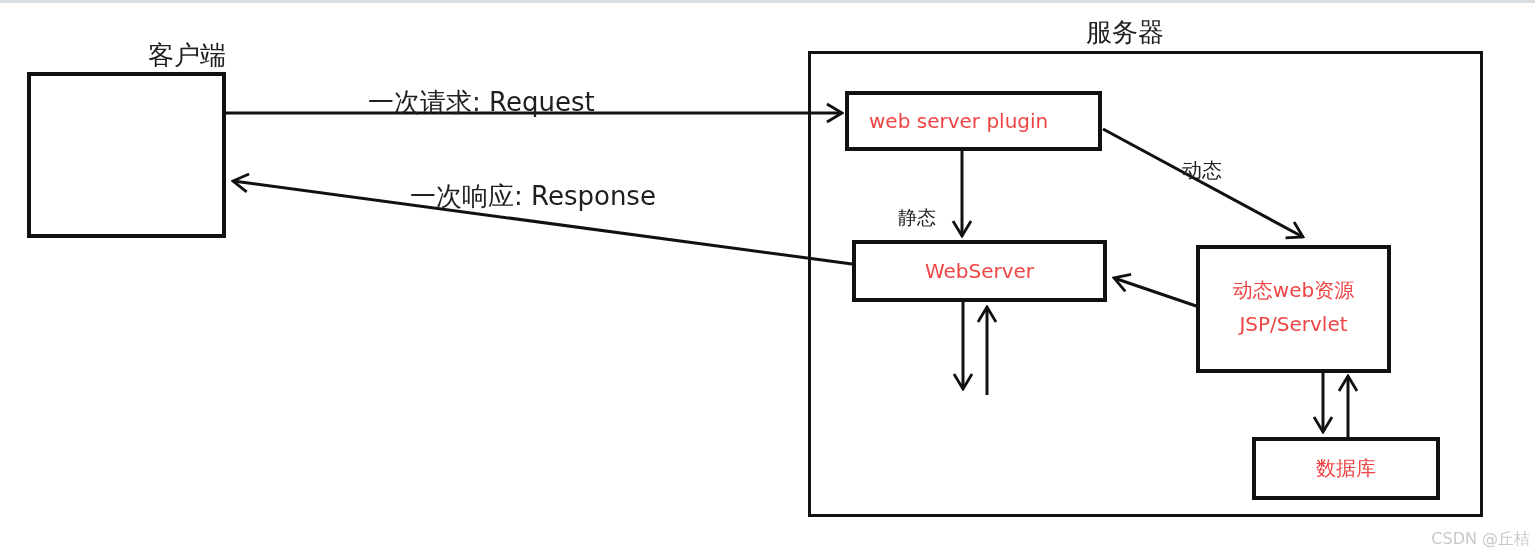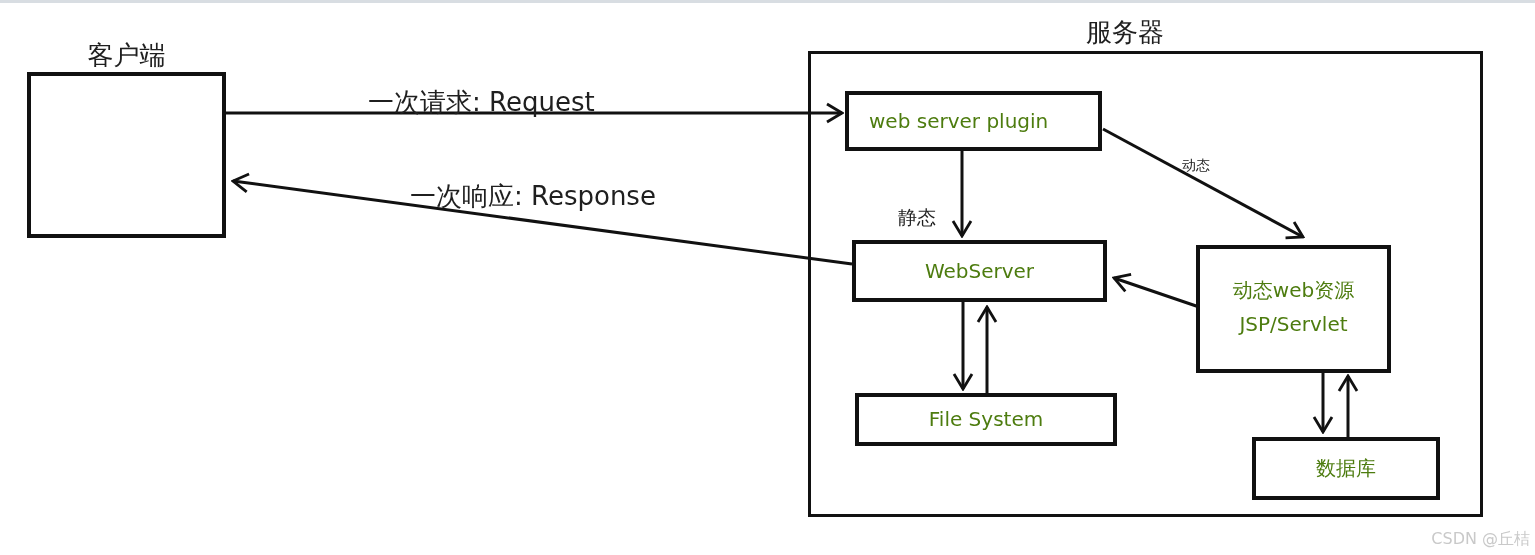--- a/index.html
+++ b/index.html
@@ -4,41 +4,41 @@
 <style>
   html,body{margin:0;padding:0;background:#ffffff;}
   #stage{
     position:relative;width:1535px;height:555px;background:#ffffff;overflow:hidden;
     font-family:"DejaVu Sans","Liberation Sans",sans-serif;color:#1f1f1f;
   }
   #top-strip{position:absolute;left:0;top:0;width:1535px;height:3px;background:#d8dde2;}
   #edges{position:absolute;left:0;top:0;width:1535px;height:555px;pointer-events:none;}
   .box{position:absolute;box-sizing:border-box;background:#ffffff;border:4px solid #111111;}
   #server-box{border-width:3px;background:transparent;}
-  .box-label{font-size:20px;color:#4d7c0f;white-space:nowrap;}
+  .box-label{font-size:20px;color:#ef4444;white-space:nowrap;}
   .lbl{position:absolute;font-size:26px;color:#1f1f1f;white-space:nowrap;}
   #client-box{left:27px;top:72px;width:199px;height:166px;}
   #server-box{left:808px;top:51px;width:675px;height:466px;}
   #plugin-box{left:845px;top:91px;width:257px;height:60px;}
   #plugin-box .box-label{display:block;line-height:52px;padding-left:20px;}
   #webserver-box{left:852px;top:240px;width:255px;height:62px;text-align:center;}
   #webserver-box .box-label{display:block;line-height:54px;}
   #filesystem-box{left:855px;top:393px;width:262px;height:53px;text-align:center;}
   #filesystem-box .box-label{display:block;line-height:45px;}
   #jsp-box{left:1196px;top:245px;width:195px;height:128px;text-align:center;}
   #jsp-box .box-label{display:block;line-height:34px;}
   #jsp-box .pad{height:24px;}
   #db-box{left:1252px;top:437px;width:188px;height:63px;text-align:center;}
   #db-box .box-label{display:block;line-height:55px;}
-  #client-title{left:27px;top:38px;width:199px;text-align:center;}
+  #client-title{left:27px;top:38px;width:199px;text-align:right;}
   #server-title{left:810px;top:15px;width:630px;text-align:center;}
   #request-label{left:368px;top:85px;width:220px;text-align:right;}
   #response-label{left:410px;top:179px;width:240px;text-align:right;}
   #static-label{left:898px;top:187px;font-size:19px;margin-top:18px;}
-  #dynamic-label{left:1182px;top:157px;font-size:14px;}
+  #dynamic-label{left:1182px;top:157px;font-size:20px;}
   #watermark{left:1423px;top:529px;width:107px;text-align:right;font-size:16px;color:#c9c9c9;}
 </style>
 </head>
 <body>
 
 <div id="stage">
 
   <div id="top-strip"></div>
 
   <svg id="edges" width="1535" height="555" viewBox="0 0 1535 555" xmlns="http://www.w3.org/2000/svg">
@@ -68,23 +68,20 @@
   <div class="box" id="server-box"></div>
 
   <div class="box" id="plugin-box">
     <span class="box-label">web server plugin</span>
   </div>
 
   <div class="box" id="webserver-box">
     <span class="box-label">WebServer</span>
   </div>
 
-  <div class="box" id="filesystem-box">
-    <span class="box-label">File System</span>
-  </div>
 
   <div class="box" id="jsp-box">
     <div class="pad"></div>
     <span class="box-label">动态web资源</span>
     <span class="box-label">JSP/Servlet</span>
   </div>
 
   <div class="box" id="db-box">
     <span class="box-label">数据库</span>
   </div>

